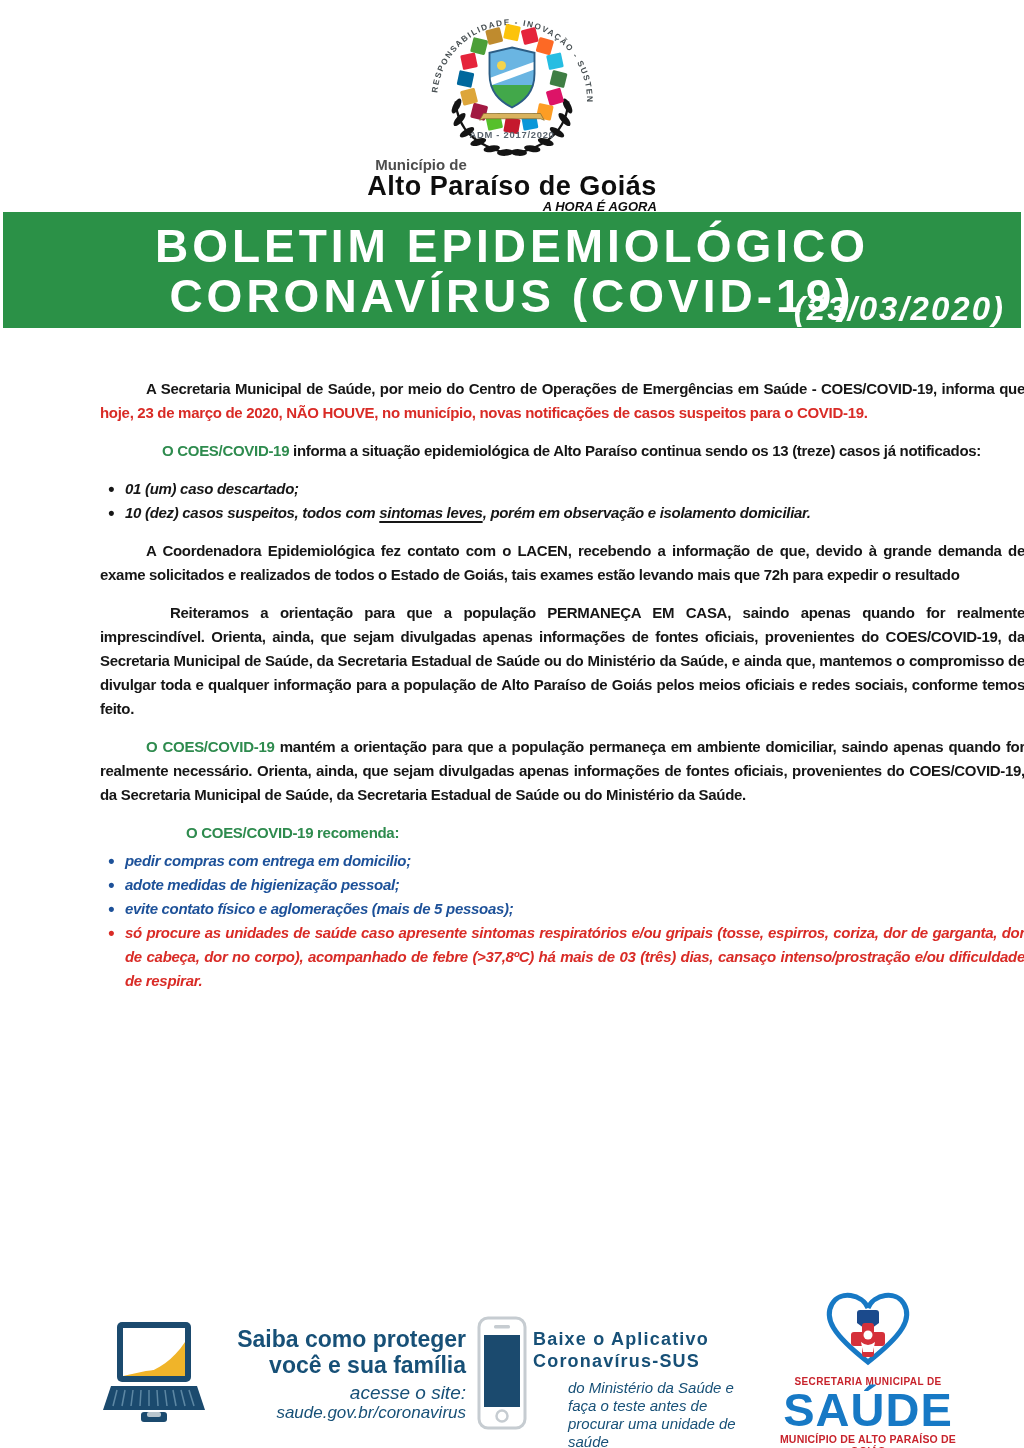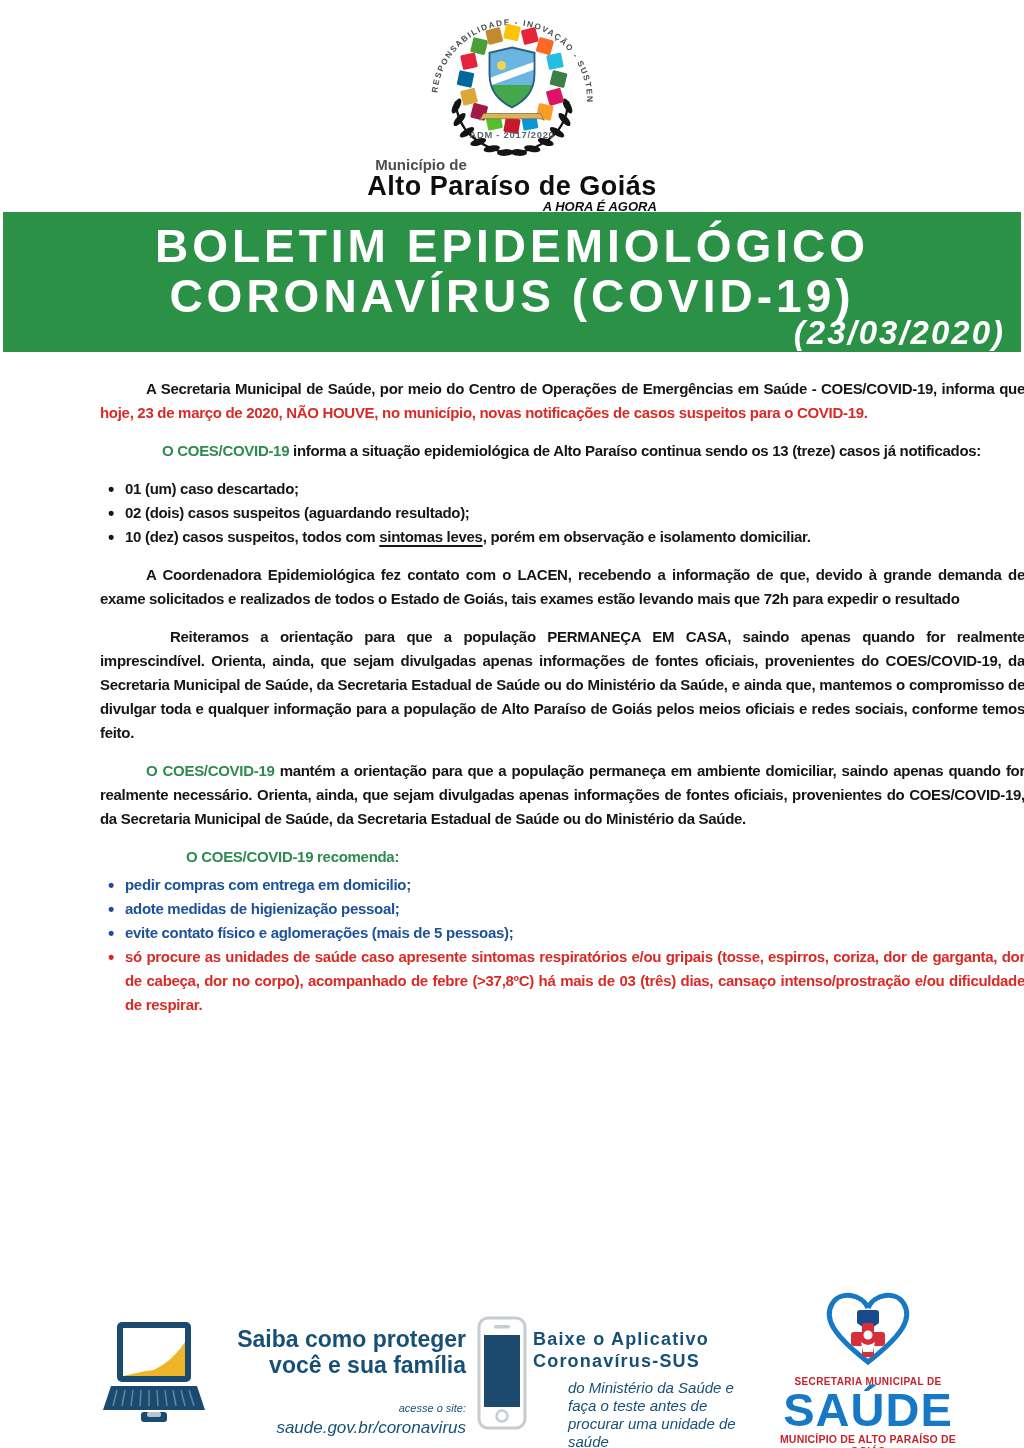--- a/index.html
+++ b/index.html
@@ -14,54 +14,54 @@
   .header { position:absolute; top:4px; left:0; right:0; height:210px;
             display:flex; flex-direction:column; align-items:center; }
   .emblem-svg { display:block; }
   .muni { margin-top:-6px; text-align:left; }
   .muni-pre  { font-size:15px; font-weight:bold; color:#4d4d4d; line-height:15px; margin-left:8px; }
   .muni-name { font-size:27px; font-weight:900; color:#0e0e0e; line-height:28px; letter-spacing:0.5px; }
   .muni-tag  { font-size:13px; font-weight:900; font-style:italic; color:#0e0e0e;
                text-align:right; line-height:14px; }
 
   
-  .banner { position:absolute; top:212px; left:3px; right:3px; height:140px;
+  .banner { position:absolute; top:212px; left:3px; right:3px; height:116px;
             background:#2b9147; color:#ffffff; }
   .banner-l1, .banner-l2 {
     text-align:center; font-weight:bold; font-size:46px; letter-spacing:4px;
     line-height:50px; white-space:nowrap;
   }
   .banner-l1 { padding-top:9px; }
   .banner-date { position:absolute; right:16px; bottom:0px; font-size:33px;
                  font-weight:bold; font-style:italic; letter-spacing:2px;text-align:right; }
 
   
   .main { position:absolute; top:377px; left:64px; width:925px;
           color:#161616; font-weight:bold; font-size:15px; line-height:24px;
           text-align:justify; letter-spacing:-0.3px;margin-left:36px; }
   .main p { margin:0 0 14px 0; text-indent:46px; }
   .main p.ind-md { text-indent:62px; }
   .main p.ind-lg { text-indent:70px; }
   .main p.heading { text-indent:86px; margin-bottom:4px; }
   .green-t { color:#2e8b4e; }
   .red-t   { color:#d92b26; }
   .blue-t  { color:#1d5199; }
-  .ul-cases, .ul-rec { list-style:none; margin:0 0 14px 0; padding-left:25px; }
+  .ul-cases, .ul-rec { list-style:none; margin:0 0 14px 0; padding-left:25px;font-style:italic; }
   .ul-cases li, .ul-rec li { position:relative; }
   .ul-cases li::before, .ul-rec li::before {
     content:"\2022"; position:absolute; left:-17px; top:0; font-size:18px;
   }
   .u-line { text-decoration:underline; text-decoration-thickness:2px; text-underline-offset:3px; }
 
   
   .footer-item { position:absolute; color:#175077; }
   .laptop-wrap { left:103px; top:1320px; }
   .protect-txt { left:211px; top:1326px; width:255px;text-align:right; }
   .protect-title { font-size:23px; font-weight:900; line-height:26px; }
-  .protect-sub   { font-size:11px; font-style:italic; line-height:20px; margin-top:20px; }
+  .protect-sub   { font-size:19px; font-style:italic; line-height:20px; margin-top:5px; }
   .protect-link  { font-size:17px; font-style:italic; line-height:20px; }
 
   .phone-wrap { left:477px; top:1316px; }
   .app-txt { left:533px; top:1328px; width:225px; }
   .app-title { font-size:18px; font-weight:900; letter-spacing:1.2px; line-height:22px; }
   .app-sub   { font-size:15px; font-style:italic; line-height:18px; margin-top:7px;margin-left:35px; }
 
   .saude-wrap { left:768px; top:1286px; width:200px; text-align:center; }
   .saude-top    { font-size:10px; font-weight:900; color:#c8232c; letter-spacing:0.4px; margin-top:2px; }
   .saude-name   { font-size:47px; font-weight:900; color:#1779c5; line-height:46px; letter-spacing:1px; }
@@ -149,21 +149,20 @@
   </div>
 
   <div class="main">
 
     <p><span>A Secretaria Municipal de Saúde, por meio do Centro de Operações de Emergências em Saúde - COES/COVID-19, informa que </span><span class="red-t">hoje, 23 de março de 2020, NÃO HOUVE, no município, novas notificações de casos suspeitos para o COVID-19.</span></p>
 
     <p class="ind-md"><span class="green-t">O COES/COVID-19</span><span> informa a situação epidemiológica de Alto Paraíso continua sendo os 13 (treze) casos já notificados:</span></p>
 
     <ul class="ul-cases">
       <li>01 (um) caso descartado;</li>
-      <li>02 (dois) casos suspeitos (aguardando resultado);</li>
       <li><span>10 (dez) casos suspeitos, todos com </span><span class="u-line">sintomas leves</span><span>, porém em observação e isolamento domiciliar.</span></li>
     </ul>
 
     <p>A Coordenadora Epidemiológica fez contato com o LACEN, recebendo a informação de que, devido à grande demanda de exame solicitados e realizados de todos o Estado de Goiás, tais exames estão levando mais que 72h para expedir o resultado</p>
 
     <p class="ind-lg">Reiteramos a orientação para que a população PERMANEÇA EM CASA, saindo apenas quando for realmente imprescindível. Orienta, ainda, que sejam divulgadas apenas informações de fontes oficiais, provenientes do COES/COVID-19, da Secretaria Municipal de Saúde, da Secretaria Estadual de Saúde ou do Ministério da Saúde, e ainda que, mantemos o compromisso de divulgar toda e qualquer informação para a população de Alto Paraíso de Goiás pelos meios oficiais e redes sociais, conforme temos feito.</p>
 
     <p><span class="green-t">O COES/COVID-19</span><span> mantém a orientação para que a população permaneça em ambiente domiciliar, saindo apenas quando for realmente necessário. Orienta, ainda, que sejam divulgadas apenas informações de fontes oficiais, provenientes do COES/COVID-19, da Secretaria Municipal de Saúde, da Secretaria Estadual de Saúde ou do Ministério da Saúde.</span></p>
 
     <p class="heading green-t">O COES/COVID-19 recomenda:</p>

